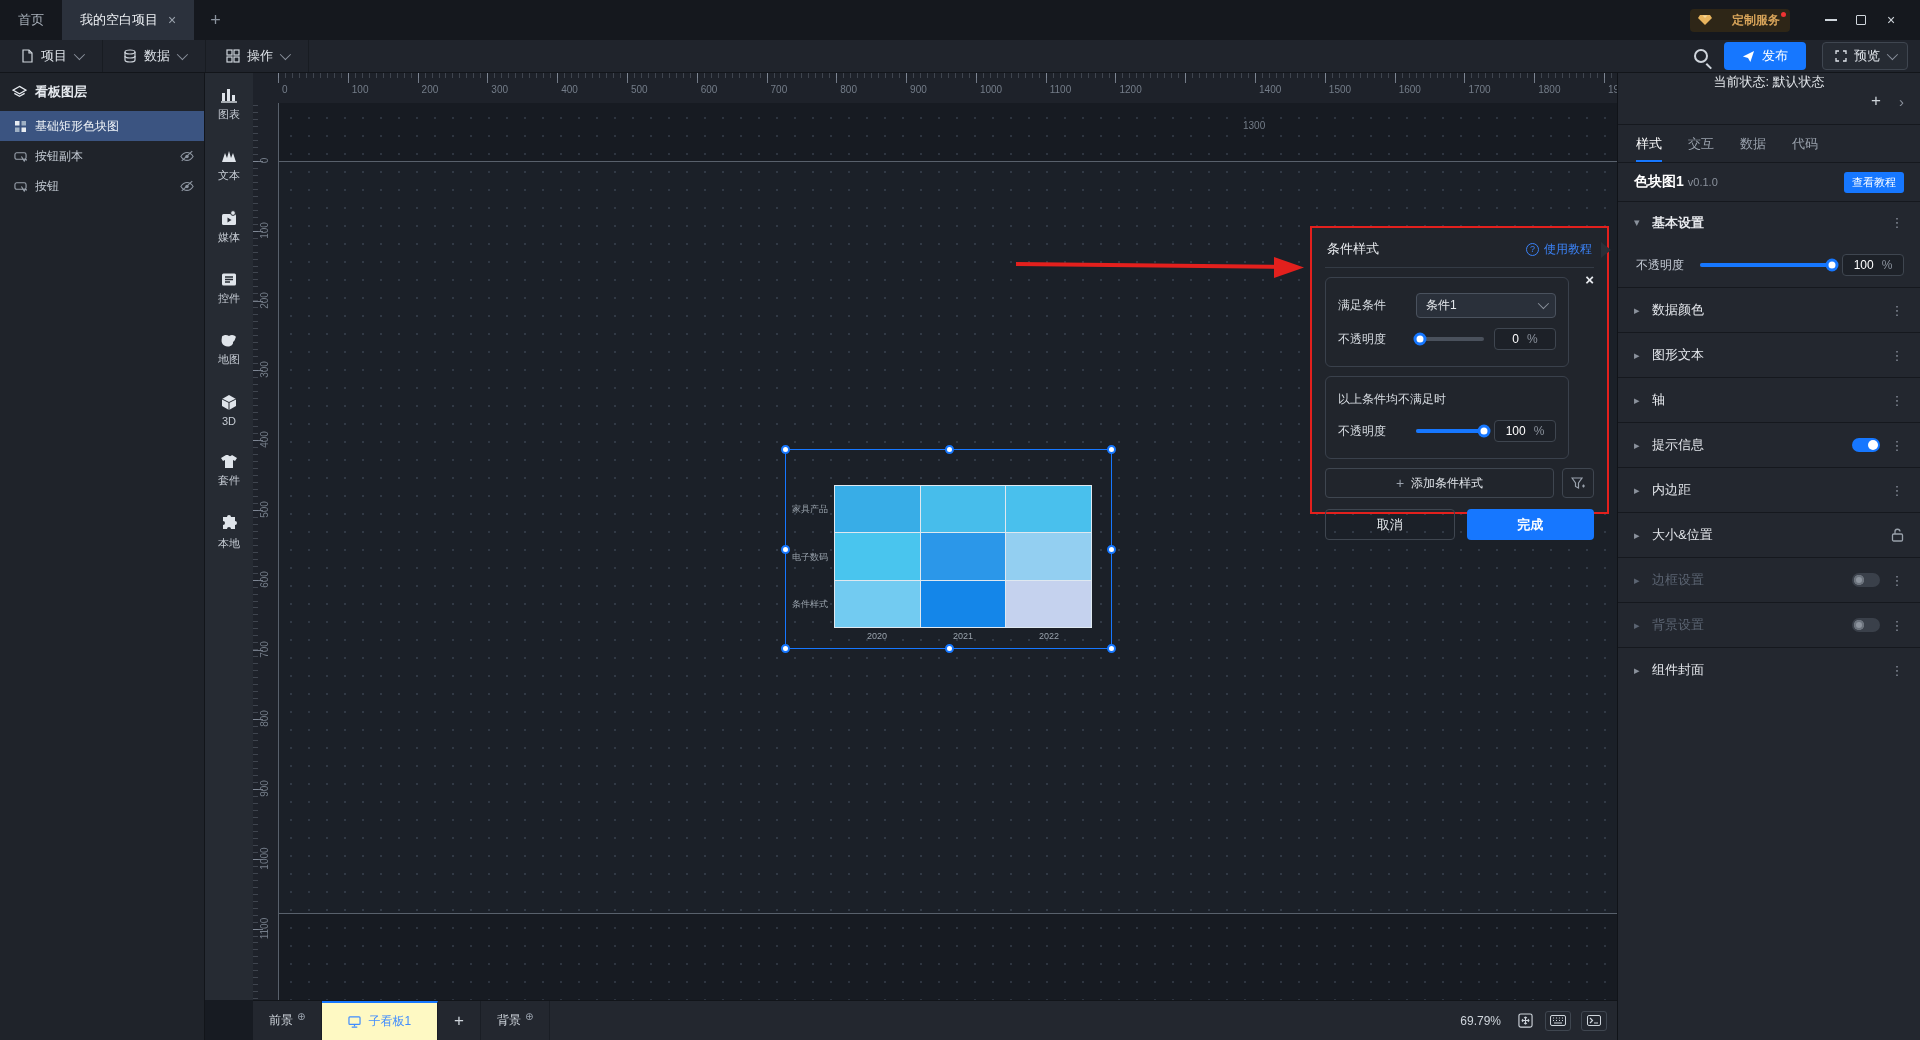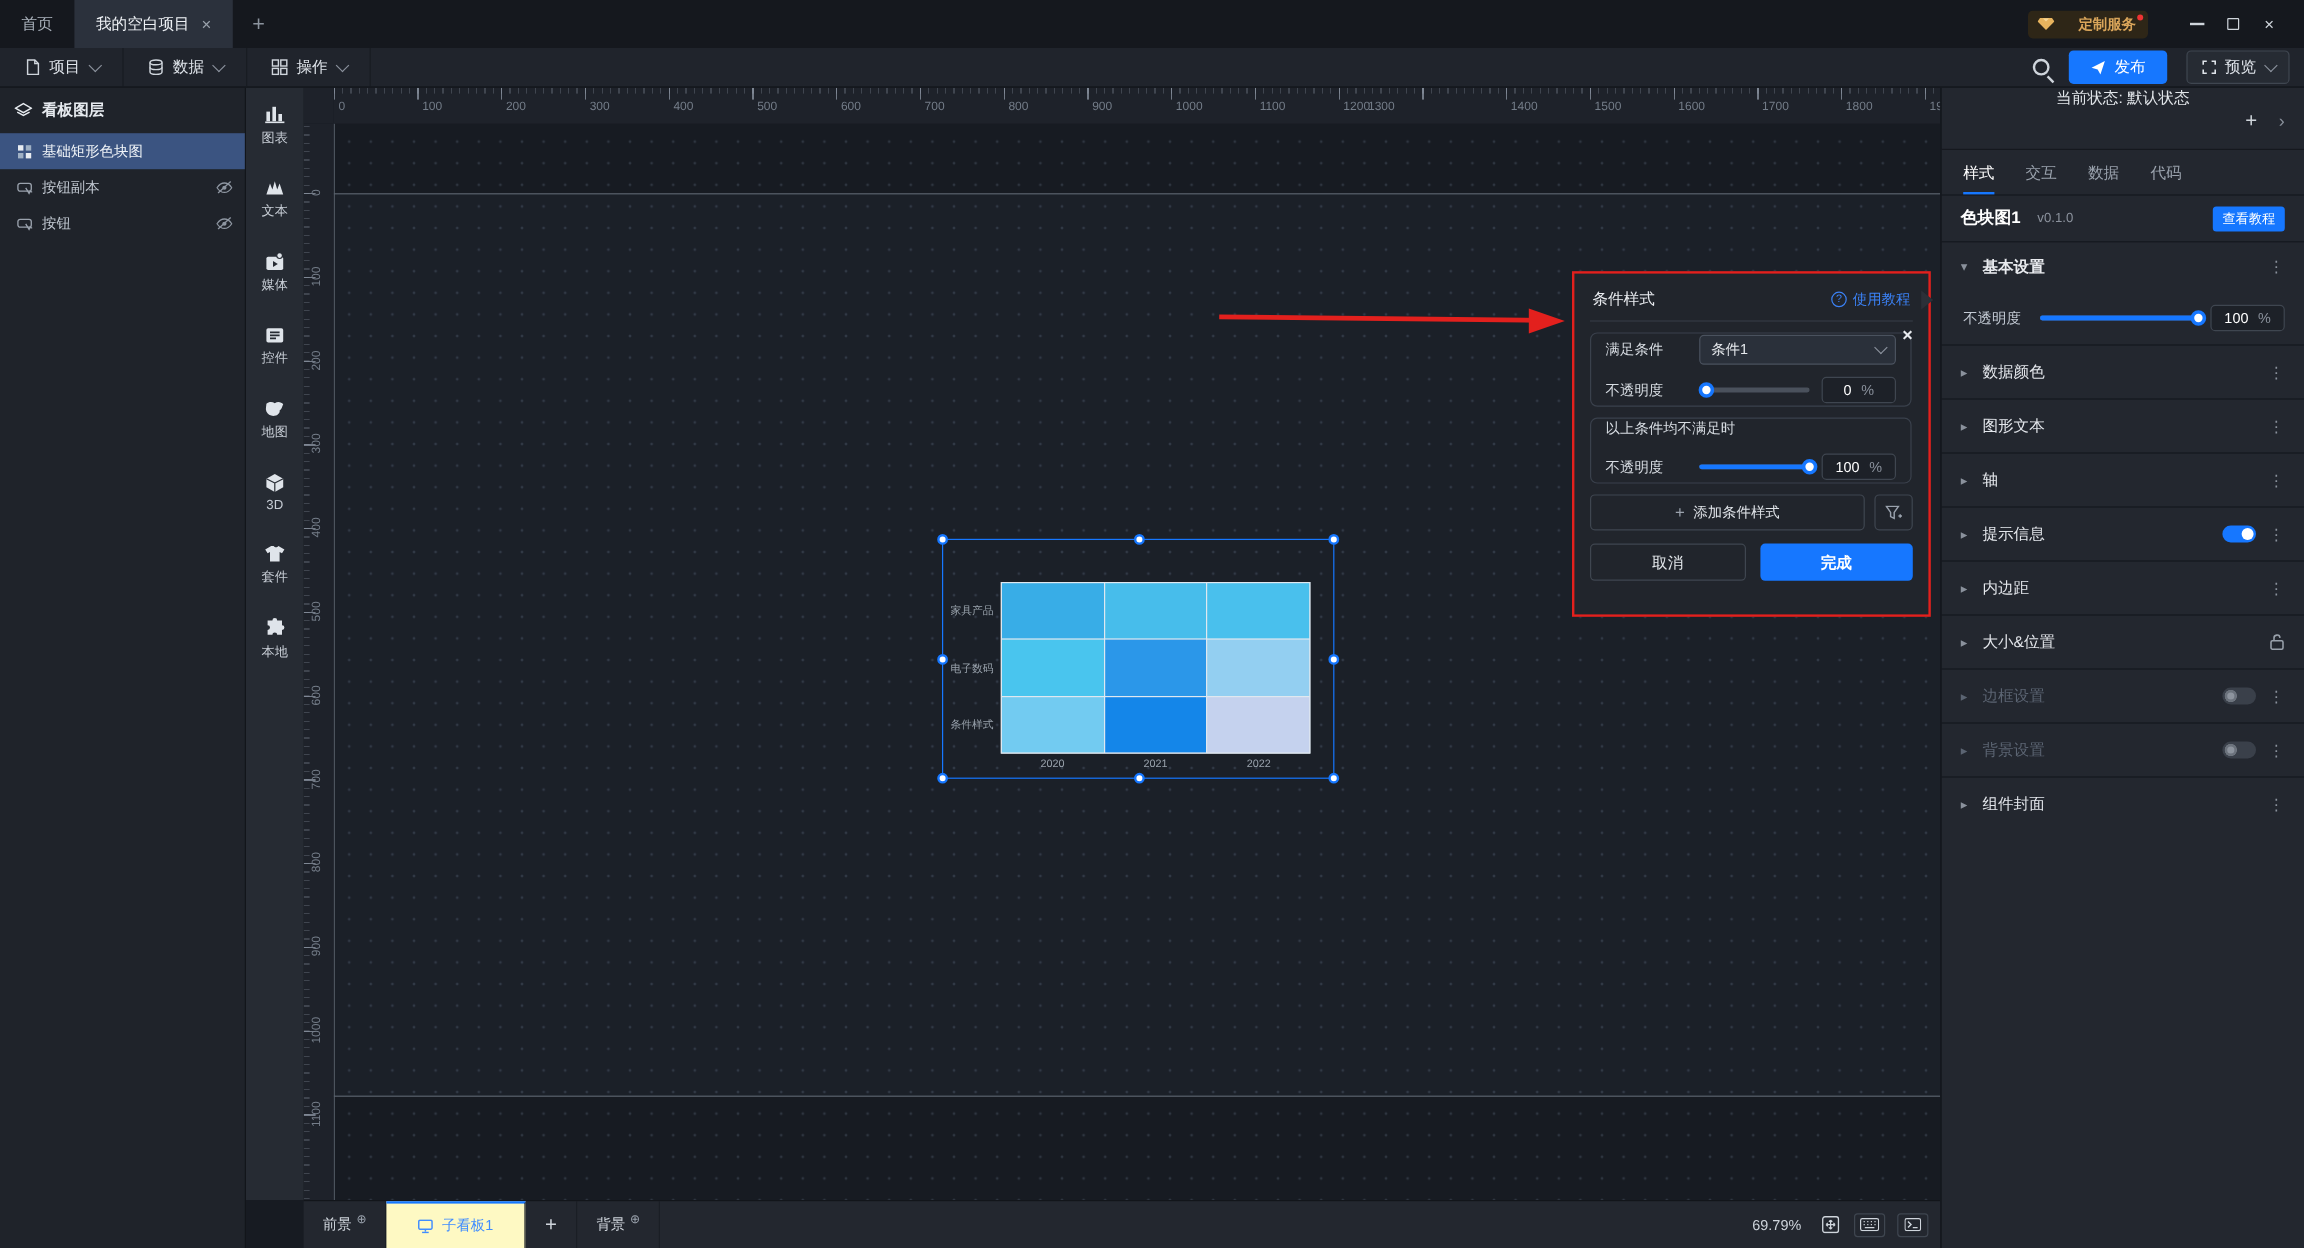--- a/index.html
+++ b/index.html
@@ -86,21 +86,21 @@
   .staterow { display:flex; align-items:center; height:52px; padding:0 16px; font-size:13px; color:#e2e6ea; border-bottom:1px solid #15181e;flex-direction:column; }
   .staterow .right { margin-left:auto; display:flex; align-items:center; gap:18px; color:#cfd5db; }
   .staterow .plus { font-size:17px; }
   .staterow .arrowr { color:#8a919c; font-size:15px; }
   .ptabs { display:flex; align-items:center; gap:26px; height:38px; padding:0 18px; border-bottom:1px solid #15181e; }
   .ptab { font-size:13px; color:#9aa2ad; position:relative; height:100%; display:flex; align-items:center; }
   .ptab.active { color:#fff; }
   .ptab.active::after { content:""; position:absolute; left:0; right:0; bottom:0; height:2px; background:#1677ff; }
   .comprow { display:flex; align-items:center; height:38px; padding:0 16px; }
   .compname { font-size:14px; font-weight:bold; color:#fff; }
-  .compver { font-size:11px; color:#8a919c; margin-left:14px; }
+  .compver { font-size:11px; color:#8a919c; margin-left:4px; }
   .tut { margin-left:auto; background:#1677ff; color:#fff; font-size:11px; border-radius:3px; padding:3px 8px; }
   .sechead { display:flex; align-items:center; height:42px; padding:0 16px; border-top:1px solid #15181e; }
   .sechead .arr, .prow .arr { color:#8a919c; font-size:11px; margin-right:8px; width:10px; }
   .sechead .slabel { font-size:13px; color:#e8eaee; font-weight:bold; }
   .dots { margin-left:auto; color:#8a919c; font-size:13px; letter-spacing:0; line-height:5px; text-align:center; width:14px; }
   .oprow { display:flex; align-items:center; height:44px; padding:0 16px 0 18px; }
   .oprow .olabel { font-size:12px; color:#c3cad4; width:64px; }
   .slider { position:relative; height:4px; border-radius:2px; background:#4a515c; flex:1; margin-right:10px; }
   .slider .fill { position:absolute; left:0; top:0; bottom:0; background:#1677ff; border-radius:2px; }
   .slider .thumb { position:absolute; top:50%; width:13px; height:13px; border-radius:50%; background:#fff; border:3.5px solid #1677ff; transform:translate(-50%,-50%); }
@@ -118,21 +118,21 @@
   .statusarea { position:absolute; left:0; right:0; bottom:0; height:46px; background:#14171d; padding:5px 12px 0 12px; font-size:11px; font-weight:bold; color:#e8ebef; }
   .statusline { display:flex; justify-content:space-between; line-height:18px; }
 
   
   .dialog { position:absolute; left:1310px; top:226px; width:299px; height:288px; background:#21252c; border:2px solid #e3201d; z-index:40; padding:10px 13px; }
   .dialog .callout { position:absolute; right:-12px; top:14px; width:0; height:0; border:8px solid transparent; border-left:10px solid #2b3038; }
   .dhead { display:flex; align-items:center; padding:2px 2px 9px 2px; border-bottom:1px solid #343b45; }
   .dtitle { font-size:13px; color:#e9ecf0; }
   .dhelp { margin-left:auto; display:flex; align-items:center; gap:5px; color:#3b82f6; font-size:12px; }
   .qmark { width:13px; height:13px; border-radius:50%; border:1px solid #3b82f6; font-size:9px; display:flex; align-items:center; justify-content:center; }
-  .dgroup { border:1px solid #3a414c; border-radius:6px; padding:0 12px; margin-top:9px; width:268px; }
+  .dgroup { border:1px solid #3a414c; border-radius:6px; padding:14px 12px; margin-top:9px; width:244px; }
   .drow { display:flex; align-items:center; height:26px; }
   .drow + .drow { margin-top:8px; }
   .dlabel { font-size:12px; color:#d7dce2; width:78px; flex:none; }
   .dselect { display:flex; align-items:center; flex:1; height:25px; background:#2a303a; border:1px solid #4a525e; border-radius:4px; padding:0 9px; font-size:12px; color:#e6e9ed; }
   .dselect .chev { margin-left:auto; }
   .dx { position:absolute; right:13px; top:44px; color:#e8ebef; font-size:15px; font-weight:bold; line-height:1; }
   .dslider { position:relative; height:4px; border-radius:2px; background:#4a515c; flex:1; margin-right:10px; }
   .dcond-title { font-size:12px; color:#d7dce2; margin-bottom:10px; }
   .daddrow { display:flex; gap:8px; margin-top:9px; }
   .btn-add { flex:1; height:30px; border:1px solid #3f4650; border-radius:4px; display:flex; align-items:center; justify-content:center; gap:7px; font-size:12px; color:#dfe3e8; }
@@ -338,21 +338,21 @@
         <span style="left: 213.37px;">300</span>
         <span style="left: 283.16px;">400</span>
         <span style="left: 352.95px;">500</span>
         <span style="left: 422.74px;">600</span>
         <span style="left: 492.53px;">700</span>
         <span style="left: 562.32px;">800</span>
         <span style="left: 632.11px;">900</span>
         <span style="left: 701.9px;">1000</span>
         <span style="left: 771.69px;">1100</span>
         <span style="left: 841.48px;">1200</span>
-        <span style="left: 862px;">1300</span>
+        <span style="left: 965px; margin-top: 36px;">1300</span>
         <span style="left: 981.06px;">1400</span>
         <span style="left: 1050.85px;">1500</span>
         <span style="left: 1120.64px;">1600</span>
         <span style="left: 1190.43px;">1700</span>
         <span style="left: 1260.22px;">1800</span>
         <span style="left: 1330.01px;">1900</span>
       </div>
     <div class="ruler-v" id="rulerV">
         <span style="top: -17.79px;">-100</span>
         <span style="top: 52px;">0</span>

